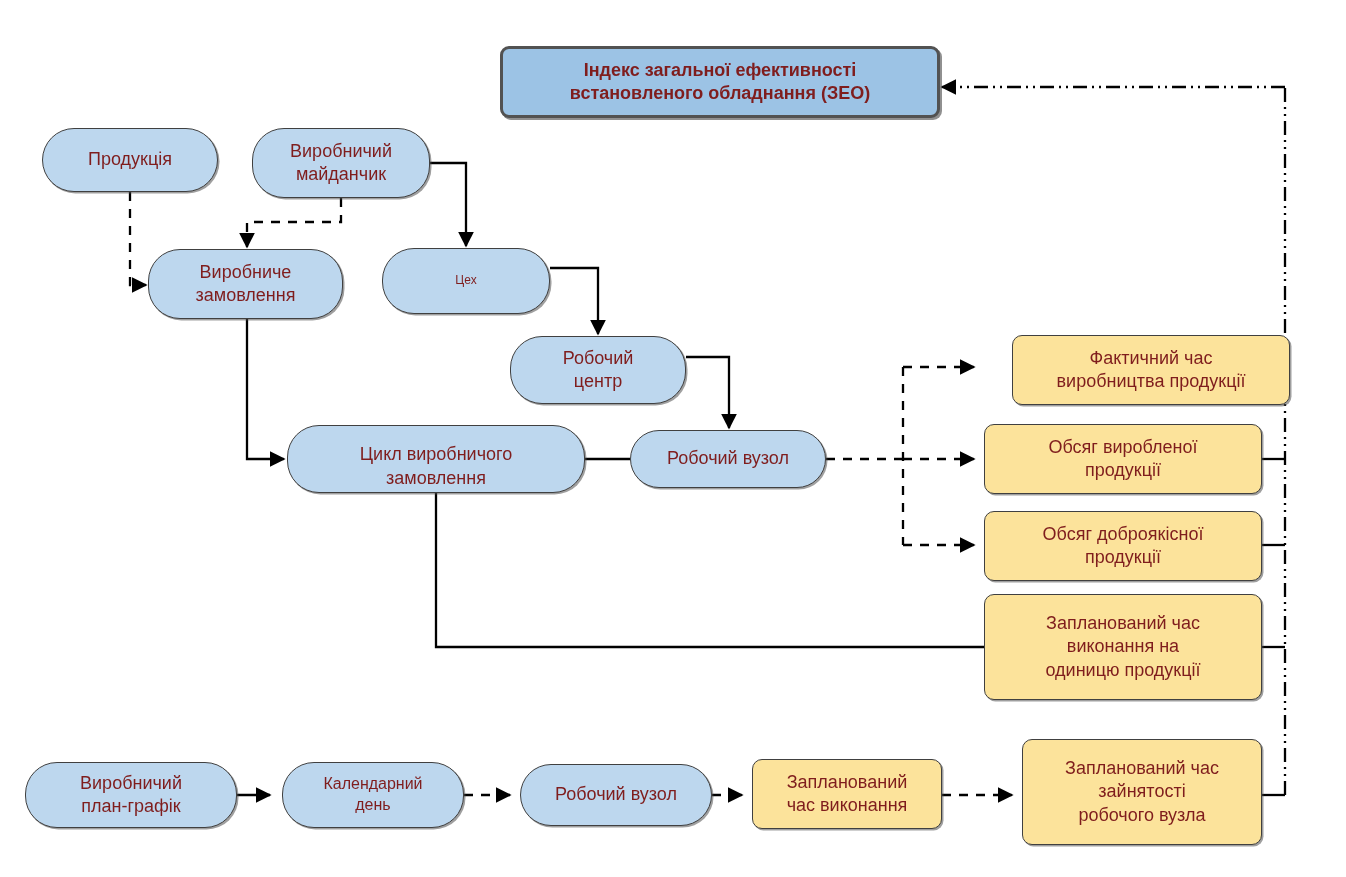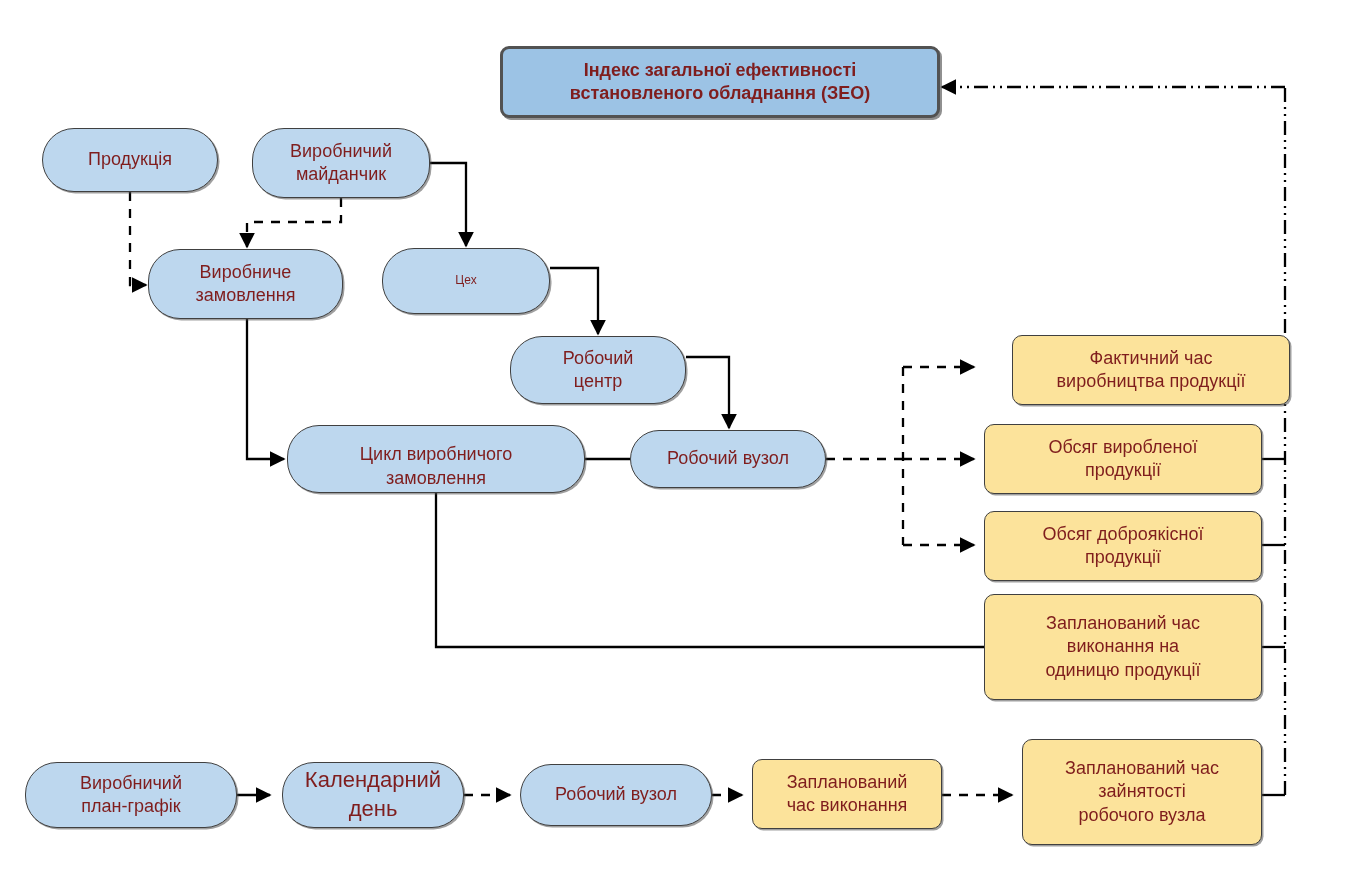--- a/index.html
+++ b/index.html
@@ -171,21 +171,21 @@
     <span>Запланований час
 виконання на
 одиницю продукції</span>
   </div>
 
   <div class="node blue" style="left:25px; top:762px; width:212px; height:66px; font-size:18px;">
     <span>Виробничий
 план-графік</span>
   </div>
 
-  <div class="node blue" style="left:282px; top:762px; width:182px; height:66px; font-size:22px;">
+  <div class="node blue" style="left:282px; top:762px; width:182px; height:66px; font-size:16px;">
     <span>Календарний
 день</span>
   </div>
 
   <div class="node blue" style="left:520px; top:764px; width:192px; height:62px; font-size:18px;">
     <span>Робочий вузол</span>
   </div>
 
   <div class="node yellow" style="left:752px; top:759px; width:190px; height:70px; font-size:18px;">
     <span>Запланований

